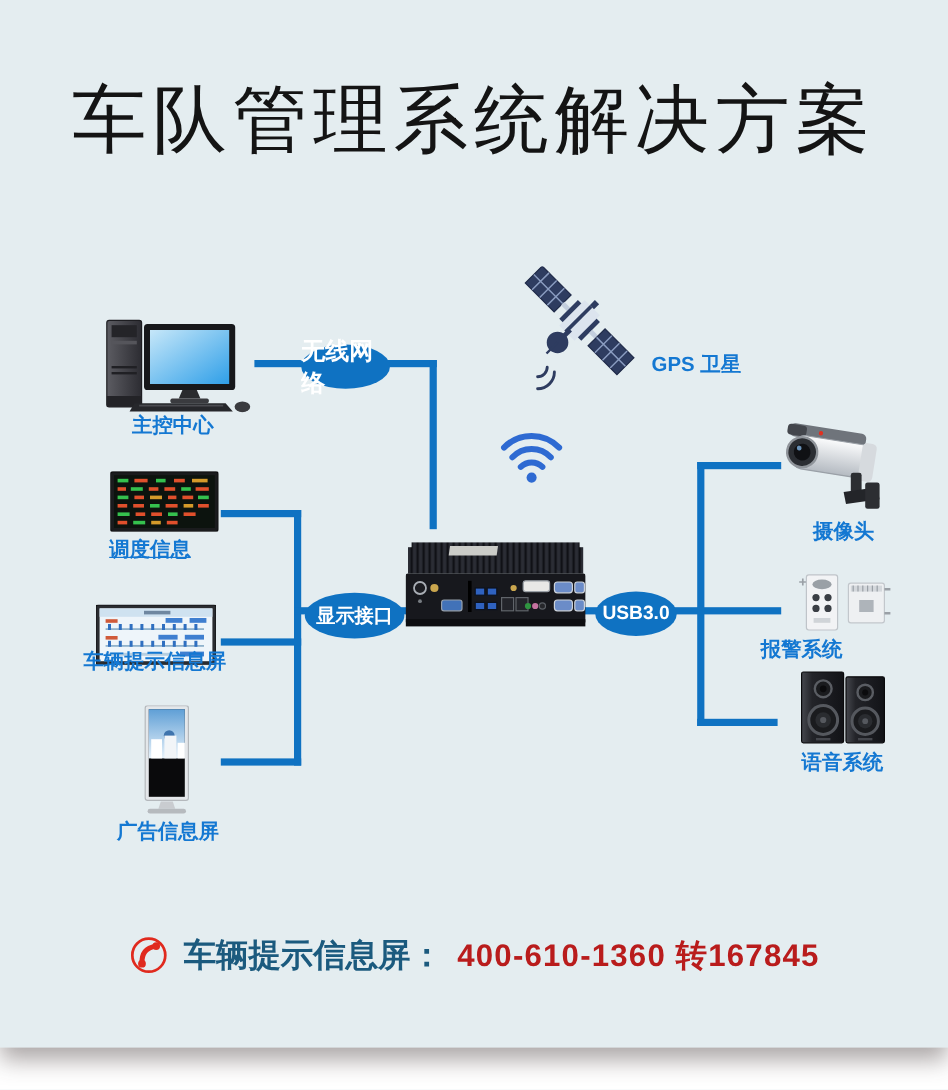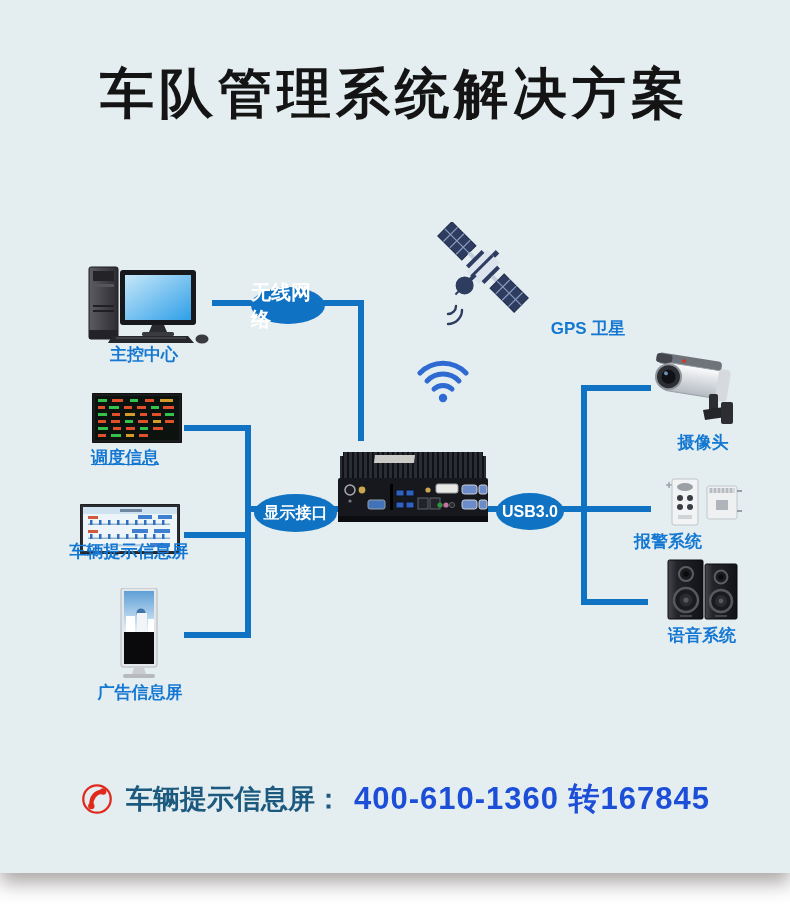--- a/index.html
+++ b/index.html
@@ -1,32 +1,32 @@
 <!DOCTYPE html>
 <html><head>
 <meta charset="utf-8">
 <style>
   html,body{margin:0;padding:0;}
   body{background:#ffffff;font-family:"Liberation Sans","DejaVu Sans",sans-serif;}
   #stage{position:relative;width:790px;height:908px;margin:0 auto;background:#ffffff;overflow:hidden;}
   #panel{position:absolute;left:0;top:0;width:790px;height:873px;background:#e4edf0;
          box-shadow:0 10px 18px rgba(70,60,60,.45);}
   .title{position:absolute;left:0;top:58px;width:100%;text-align:center;
-         font-size:54px;font-weight:bold;color:#141414;letter-spacing:5px;}
+         font-size:62px;font-weight:normal;color:#141414;letter-spacing:5px;}
   .line{position:absolute;background:#0f72c2;z-index:1;}
   .oval{position:absolute;background:#0f72c2;border-radius:50%;z-index:3;
         display:flex;align-items:center;justify-content:center;
         color:#ffffff;font-weight:bold;}
   .node-label{position:absolute;text-align:center;color:#1478d2;
               font-weight:bold;font-size:17px;z-index:2;}
   .icon{position:absolute;z-index:2;}
   .hotline{position:absolute;left:0;top:778px;width:100%;display:flex;
            align-items:center;justify-content:center;gap:12px;z-index:2;}
   .hotline .prefix{font-size:27px;font-weight:bold;color:#1b5a7e;}
-  .hotline .number{font-size:31px;font-weight:bold;color:#1d4ed8;letter-spacing:1px;}
+  .hotline .number{font-size:26px;font-weight:bold;color:#b91c1c;letter-spacing:1px;}
 </style>
 </head>
 <body>
 
 <div id="stage">
   <div id="panel">
 
     <div class="title">车队管理系统解决方案</div>
 
     <div class="line" style="left:212px;top:300px;width:80px;height:6px;"></div>
@@ -87,21 +87,21 @@
         <rect x="68" y="43" width="7" height="4" fill="#c3cedd"></rect>
         <rect x="75" y="35" width="34" height="20" fill="#2e3c60" stroke="#202b49"></rect>
         <path d="M83 35 V55 M92 35 V55 M101 35 V55 M75 45 H109" stroke="#8a9cc0" stroke-width="1.2"></path>
         <rect x="53" y="56" width="4" height="9" fill="#2e3c60"></rect>
         <circle cx="55" cy="71" r="9" fill="#2e3c60"></circle>
         <path d="M55 71 L55 84" stroke="#2e3c60" stroke-width="2"></path>
       </g>
       <path d="M28 84 a8 8 0 0 1 -8 8" stroke="#2e3c60" stroke-width="2.4" fill="none" stroke-linecap="round"></path>
       <path d="M34 88 a14 14 0 0 1 -14 14" stroke="#2e3c60" stroke-width="2.4" fill="none" stroke-linecap="round"></path>
     </svg>
-    <div class="node-label" style="left:543px;top:292px;width:90px;text-align:center;font-weight:bold;margin-top:25px;">GPS 卫星</div>
+    <div class="node-label" style="left:543px;top:292px;width:90px;text-align:left;font-weight:bold;">GPS 卫星</div>
 
     <svg class="icon" style="left:417px;top:360px;" width="52" height="44" viewBox="0 0 52 44">
       <circle cx="26" cy="38" r="4.2" fill="#2e6ad2"></circle>
       <path d="M17 29 a13 13 0 0 1 18 0" stroke="#2e6ad2" stroke-width="5" fill="none" stroke-linecap="round"></path>
       <path d="M10 21 a22 22 0 0 1 32 0" stroke="#2e6ad2" stroke-width="5" fill="none" stroke-linecap="round"></path>
       <path d="M3 13 a32 32 0 0 1 46 0" stroke="#2e6ad2" stroke-width="5" fill="none" stroke-linecap="round"></path>
     </svg>
 
     <svg class="icon" style="left:92px;top:393px;" width="90" height="50" viewBox="0 0 90 50">
       <rect x="0" y="0" width="90" height="50" rx="2" fill="#1a1b1d" stroke="#060607"></rect>

